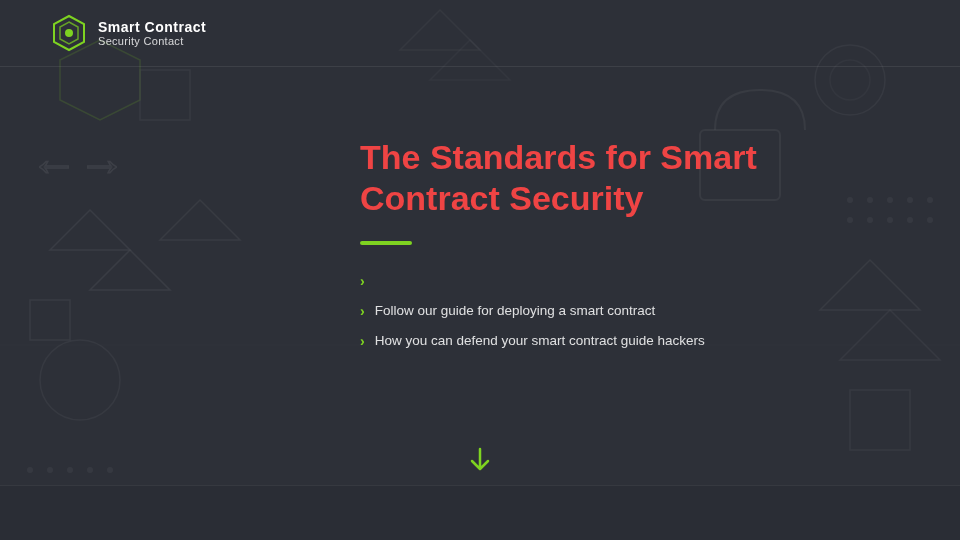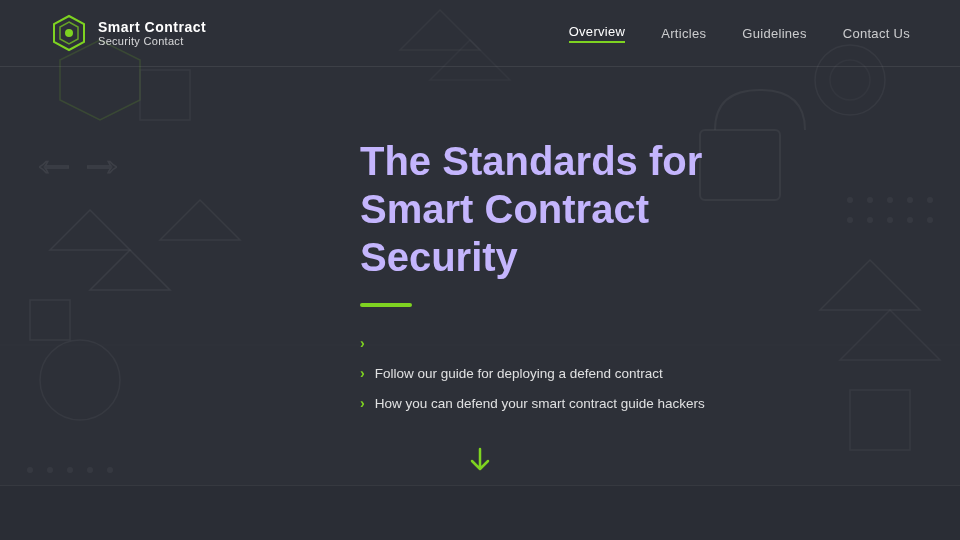--- a/index.html
+++ b/index.html
@@ -90,24 +90,24 @@
     }
 
     
     .hero {
       position: relative;
       z-index: 10;
       padding: 70px 0 0 360px;
     }
 
     .hero h1 {
-      font-size: 40px;
+      font-size: 34px;
       font-weight: 700;
       line-height: 1.2;
-      color: #c4b5fd;
+      color: #ef4444;
       max-width: 420px;
     }
 
     .accent-bar {
       width: 52px;
       height: 4px;
       background: #7ed321;
       margin: 22px 0 28px 0;
       border-radius: 2px;
     }
@@ -227,38 +227,32 @@
       <polygon points="19,2 34,10 34,28 19,36 4,28 4,10" fill="none" stroke="#7ed321" stroke-width="2"></polygon>
       <polygon points="19,8 28,13 28,25 19,30 10,25 10,13" fill="none" stroke="#7ed321" stroke-width="1.5" opacity="0.7"></polygon>
       <circle cx="19" cy="19" r="4" fill="#7ed321"></circle>
     </svg>
     <div class="logo-text">
       <span class="line1">Smart Contract</span>
       <span class="line2">Security Contact</span>
     </div>
   </div>
 
-  <nav>
-    <a class="active">Overview</a>
-    <a>Articles</a>
-    <a>Guidelines</a>
-    <a>Contact Us</a>
-  </nav>
 </header>
 
 <div class="hero">
   <h1>The Standards for Smart Contract Security</h1>
   <div class="accent-bar"></div>
   <ul class="feature-list">
     <li>
       <span class="chevron">›</span>
     </li>
     <li>
       <span class="chevron">›</span>
-      <span>Follow our guide for deploying a defend contract</span>
+      <span>Follow our guide for deploying a smart contract</span>
     </li>
     <li>
       <span class="chevron">›</span>
       <span>How you can defend your smart contract guide hackers</span>
     </li>
   </ul>
 </div>
 
 <div class="down-arrow">
   <svg width="28" height="28" viewBox="0 0 28 28" xmlns="http://www.w3.org/2000/svg">

